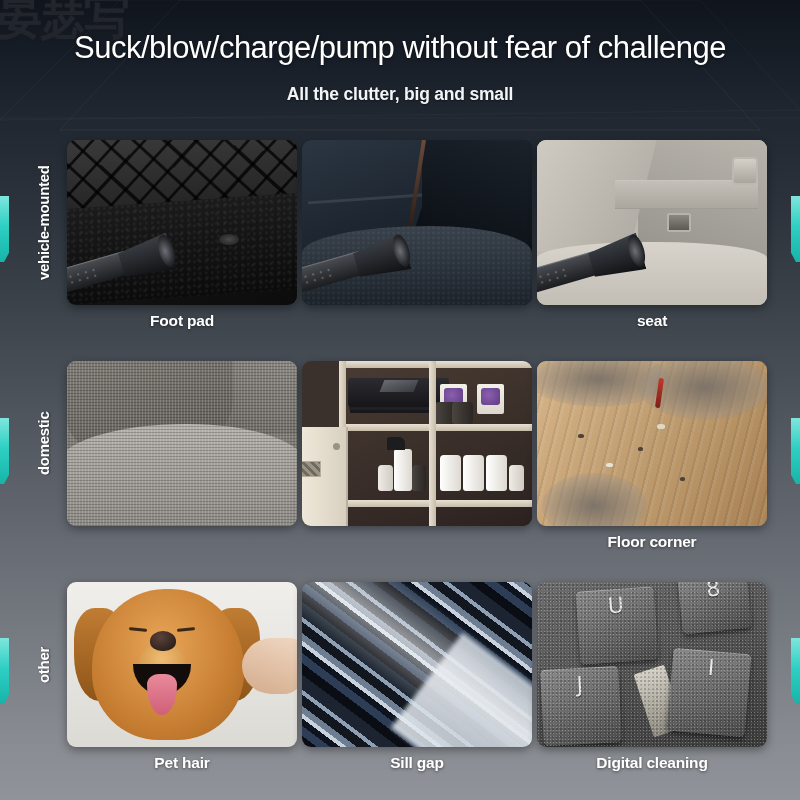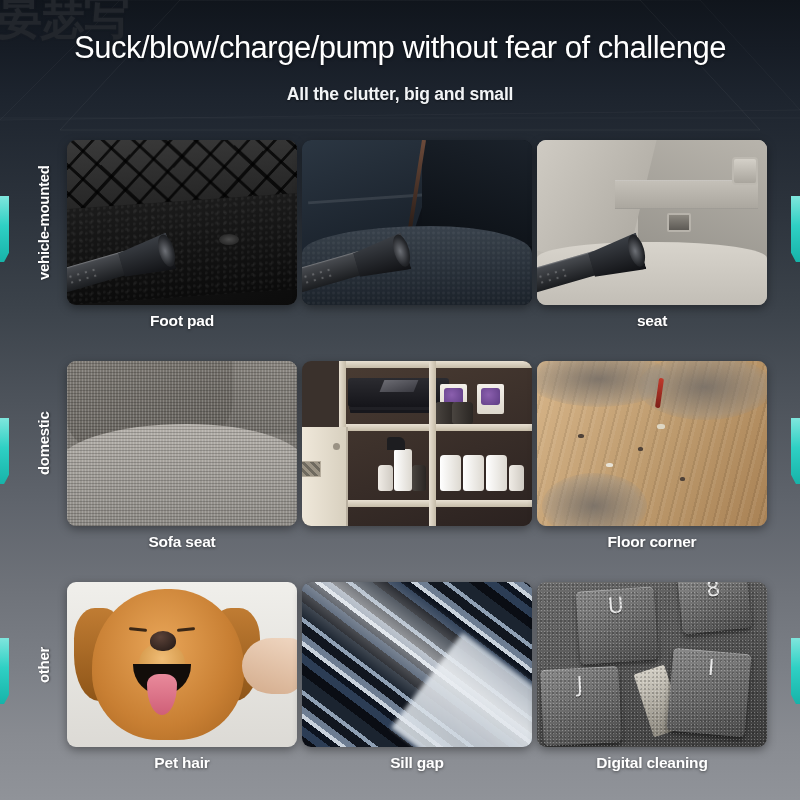--- a/index.html
+++ b/index.html
@@ -533,21 +533,20 @@
           <div class="dust d3"></div>
           <div class="red"></div>
           <div class="bit" style="left:18%; top:44%; width:6px; height:4px;"></div>
           <div class="bit" style="left:44%; top:52%; width:5px; height:4px;"></div>
           <div class="bit" style="left:62%; top:70%; width:5px; height:4px;"></div>
           <div class="bit" style="left:30%; top:62%; width:7px; height:4px; background:#e8e3d6;"></div>
           <div class="bit" style="left:52%; top:38%; width:8px; height:5px; background:#ded7c4;"></div>
         </div>
       </div>
 
-      <div class="caption c0">Sofa seat</div>
       <div class="caption c2">Floor corner</div>
     </div>
   </div>
 
   <div class="row">
     <div class="row-label">other</div>
     <div class="tiles">
 
       <div class="tile c0">
         <div class="thumb art-pet">

